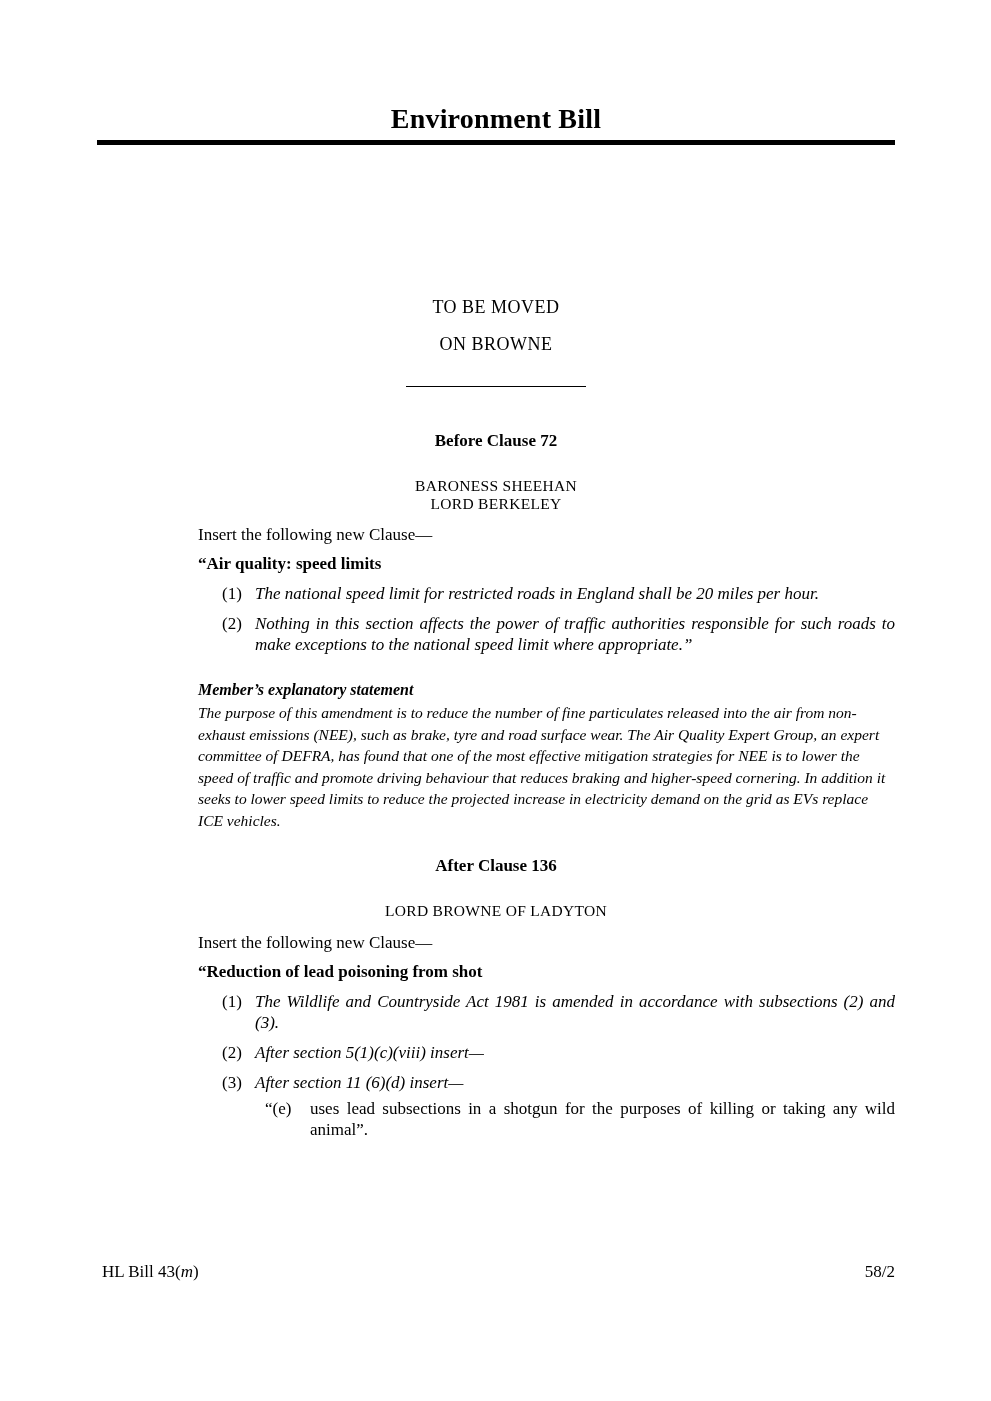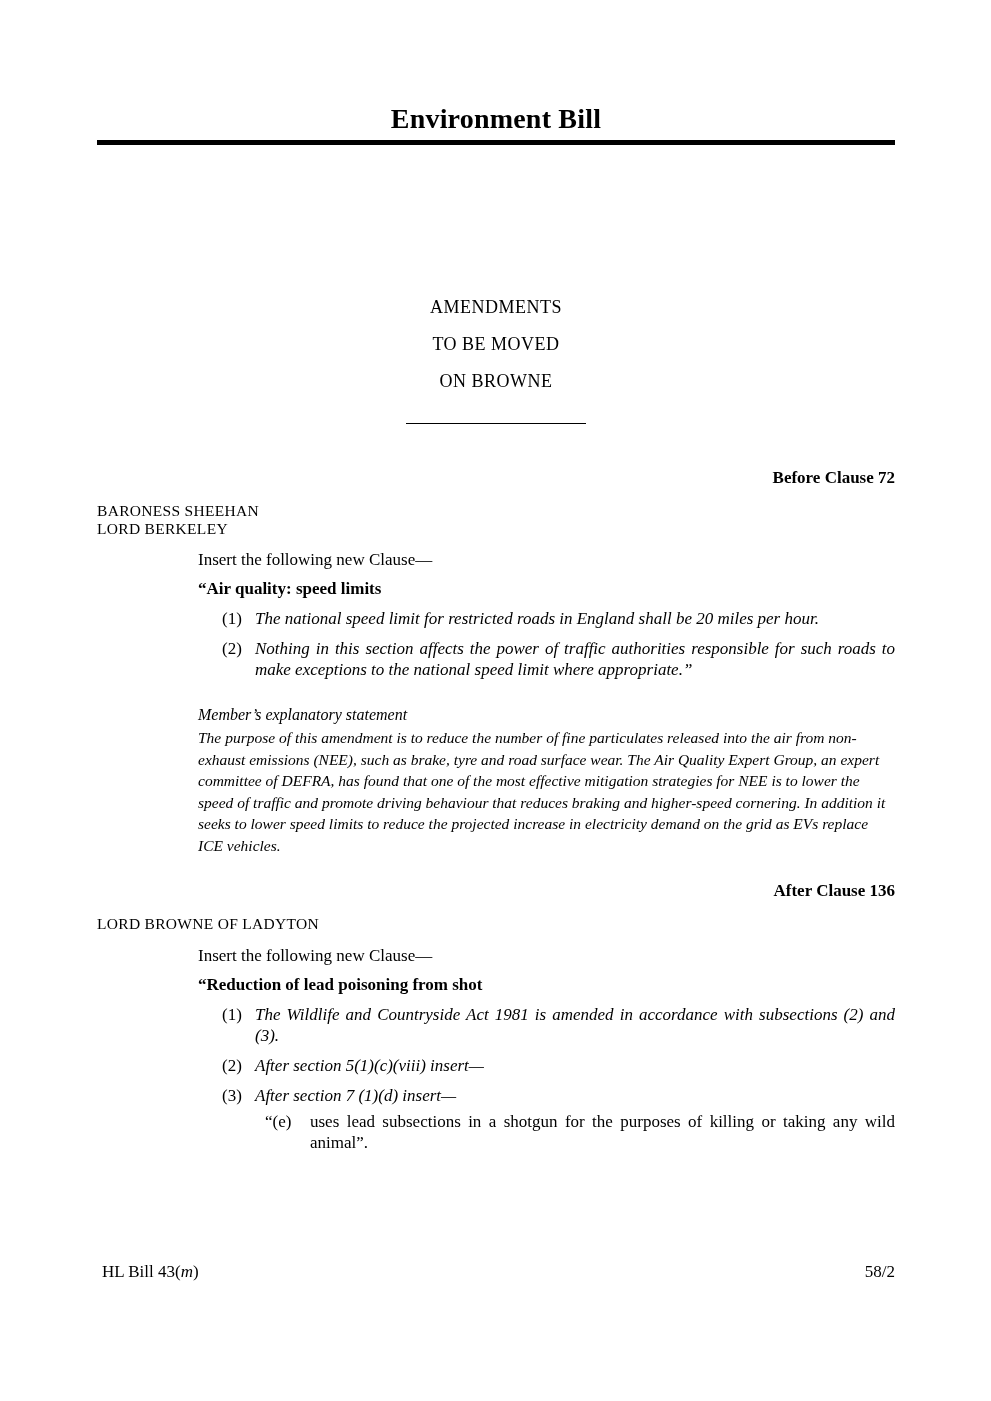--- a/index.html
+++ b/index.html
@@ -42,29 +42,29 @@
 
   .divider {
     width: 180px;
     margin: 32px auto 0;
     border-top: 1px solid #000;
     height: 0;
   }
 
   .section-heading {
     margin: 44px 0 0;
-    text-align: right;
+    text-align: center;
     font-size: 17px;
     font-weight: bold;
   }
   .section-2 .section-heading { margin-top: 25px; }
 
   .movers {
-    margin-top: 14px;
-    text-align: left;
+    margin-top: 26px;
+    text-align: center;
     font-size: 15.5px;
     letter-spacing: 0.3px;
     line-height: 17.5px;
   }
 
   .body-content { margin-left: 101px; font-size: 17px; }
 
   .intro { margin: 13px 0 0; }
   .clause-title { margin: 9px 0 0; font-weight: bold; }
 
@@ -73,21 +73,21 @@
   .clause-text { flex: 1; text-align: justify; font-style: italic; }
 
   .subclause-item { display: flex; margin-top: 5px; line-height: 21px; }
   .subclause-num { flex: 0 0 45px; margin-left: 67px; }
   .subclause-text { flex: 1; text-align: justify; }
 
   .expl-heading {
     margin: 26px 0 0;
     font-size: 16px;
     font-style: italic;
-    font-weight: normal;
+    font-weight: bold;
   }
   .expl-text {
     margin: 3px 0 0;
     font-size: 15.5px;
     font-style: italic;
     line-height: 21.5px;
   }
 
   .page-footer {
     position: absolute;
@@ -102,21 +102,20 @@
 </head>
 <body>
 
 <div class="page">
   <div class="outer">
 
     <h1 class="doc-title">Environment Bill</h1>
     <div class="title-rule"></div>
 
     <div class="masthead">
-      <div class="masthead-line">AMENDMENTS</div>
       <div class="masthead-line">TO BE MOVED</div>
       <div class="masthead-line">ON BROWNE</div>
     </div>
 
     <div class="divider"></div>
 
     <section class="section-1">
       <h2 class="section-heading">Before Clause 72</h2>
 
       <div class="movers">
@@ -158,21 +157,21 @@
           <span class="clause-text">The Wildlife and Countryside Act 1981 is amended in accordance with subsections (2) and (3).</span>
         </div>
 
         <div class="clause-item">
           <span class="clause-num">(2)</span>
           <span class="clause-text">After section 5(1)(c)(viii) insert—</span>
         </div>
 
         <div class="clause-item">
           <span class="clause-num">(3)</span>
-          <span class="clause-text">After section 7 (1)(d) insert—</span>
+          <span class="clause-text">After section 11 (6)(d) insert—</span>
         </div>
         <div class="subclause-item">
           <span class="subclause-num">“(e)</span>
           <span class="subclause-text">uses lead subsections in a shotgun for the purposes of killing or taking any wild animal”.</span>
         </div>
       </div>
     </section>
 
   </div>
 

